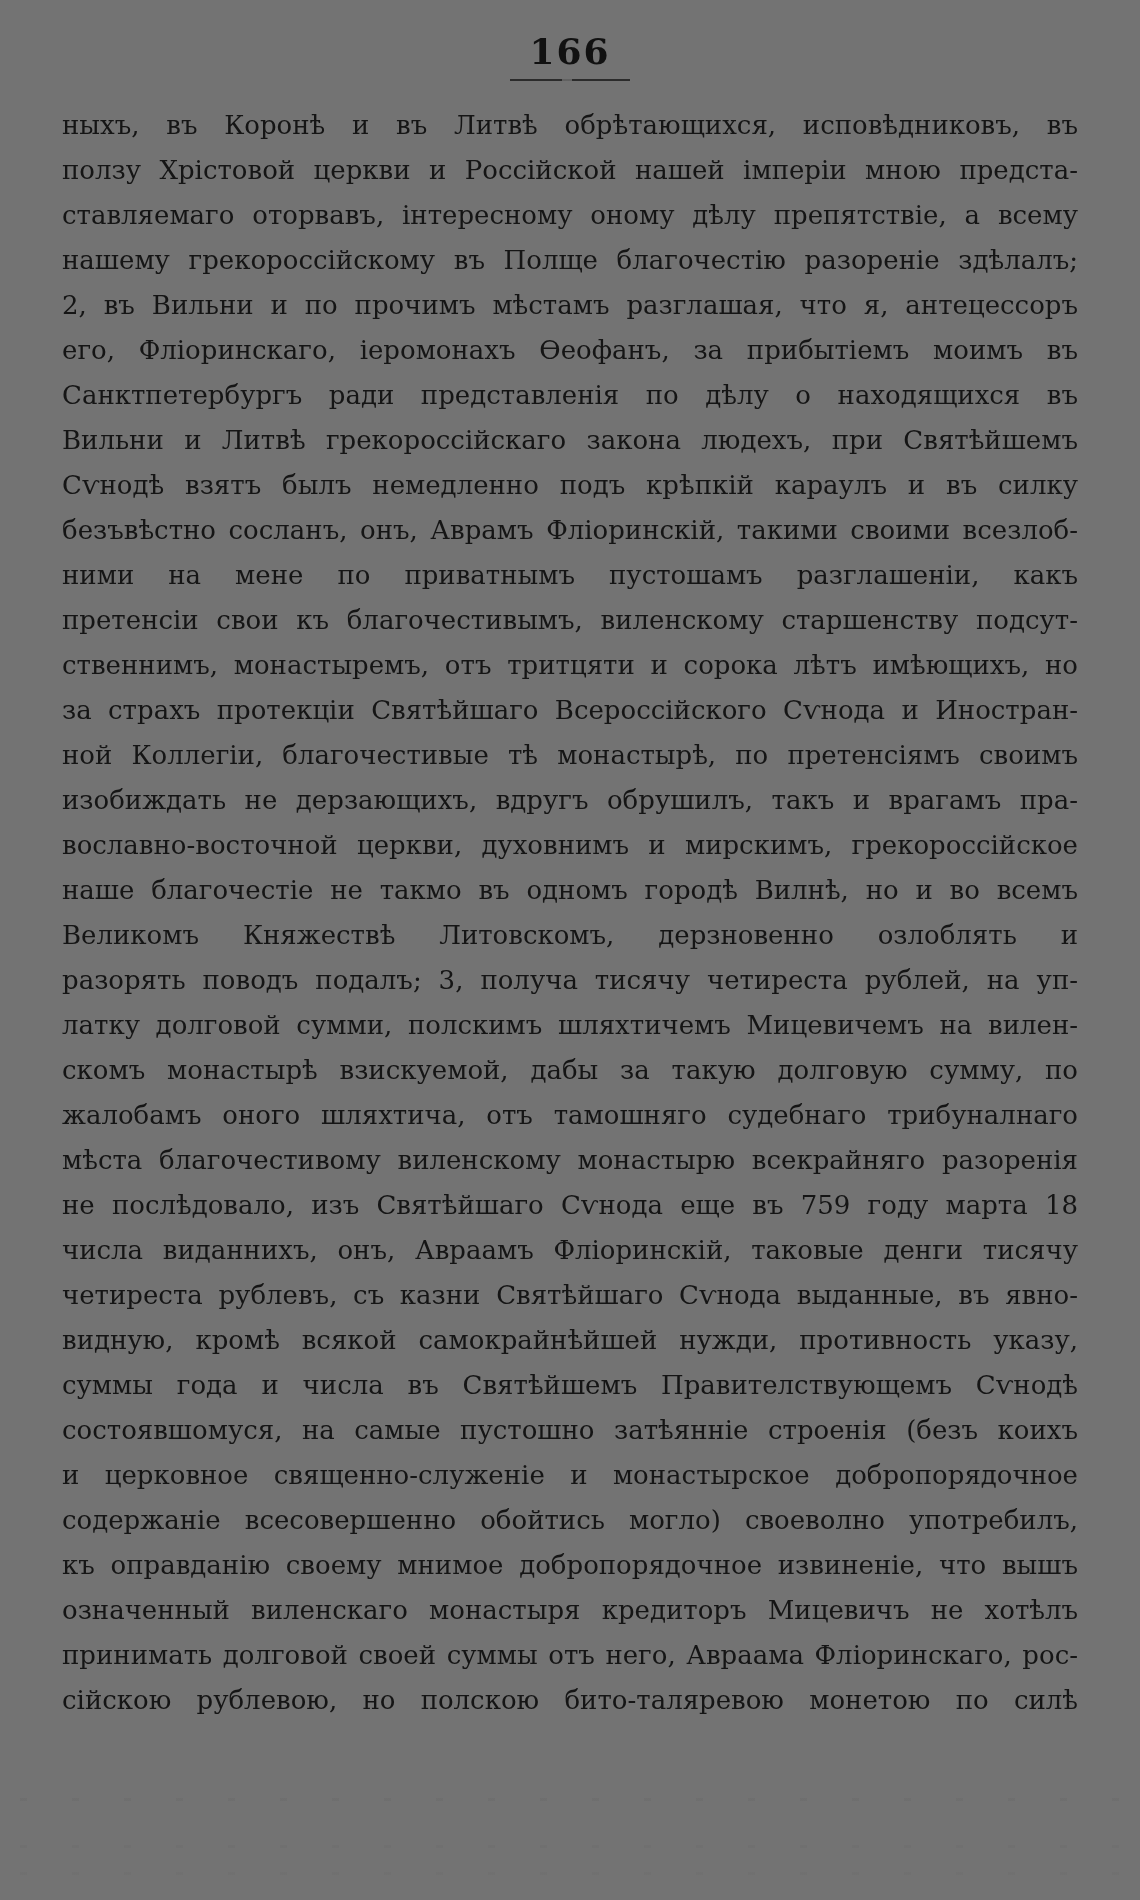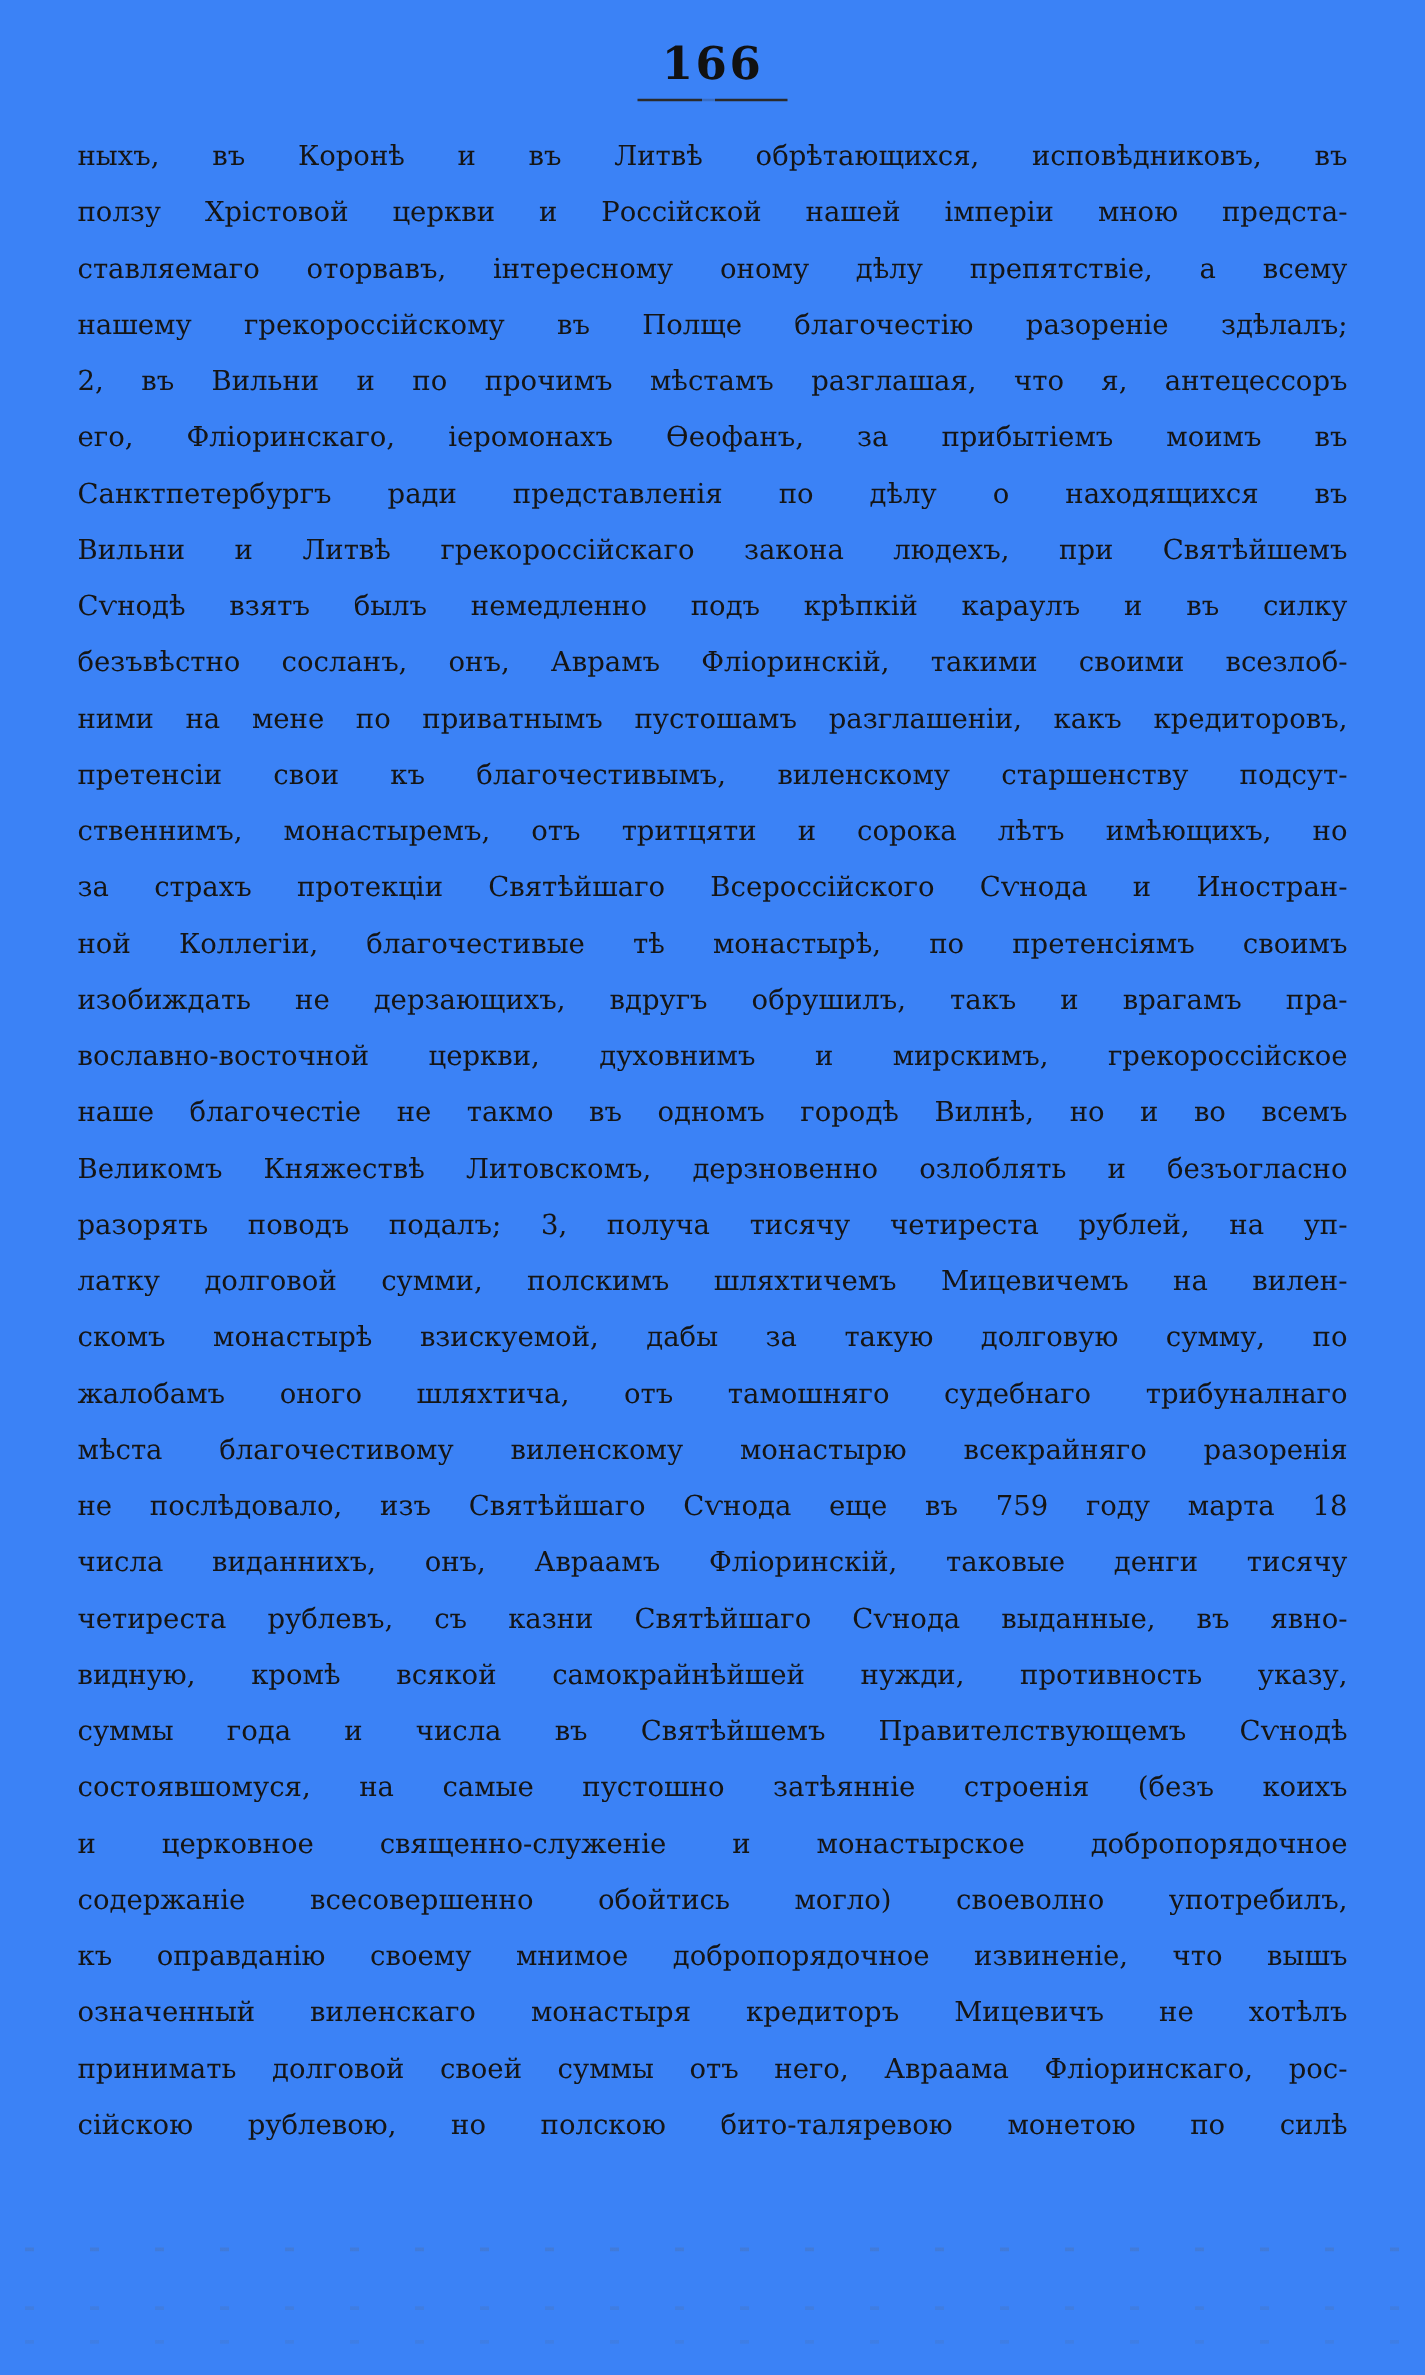--- a/index.html
+++ b/index.html
@@ -6,21 +6,21 @@
     margin: 0;
     padding: 0;
     background: #ffffff;
   }
   .page {
     position: relative;
     width: 1140px;
     height: 1900px;
     box-sizing: border-box;
     padding: 0 62px;
-    background: #3b82f6;
+    background: #737373;
     overflow: hidden;
     font-family: "DejaVu Serif", "Liberation Serif", serif;
     color: #151515;
   }
   .page-header {
     padding-top: 30px;
   }
   .page-number {
     text-align: center;
     font-size: 36px;
@@ -32,21 +32,21 @@
     width: 120px;
     height: 2px;
     margin: 7px auto 0 auto;
     background: repeating-linear-gradient(90deg,
       #2b2b2b 0 52px, rgba(43,43,43,0.25) 52px 62px, #2b2b2b 62px 120px);
   }
   .page-body {
     margin-top: 22px;
   }
   .text-line {
-    font-size: 22px;
+    font-size: 26px;
     line-height: 45px;
     height: 45px;
     text-align: justify;
     text-align-last: justify;
     -moz-text-align-last: justify;
     text-justify: inter-word;
     white-space: normal;
     overflow: hidden;
   }
   .scan-artifact {

